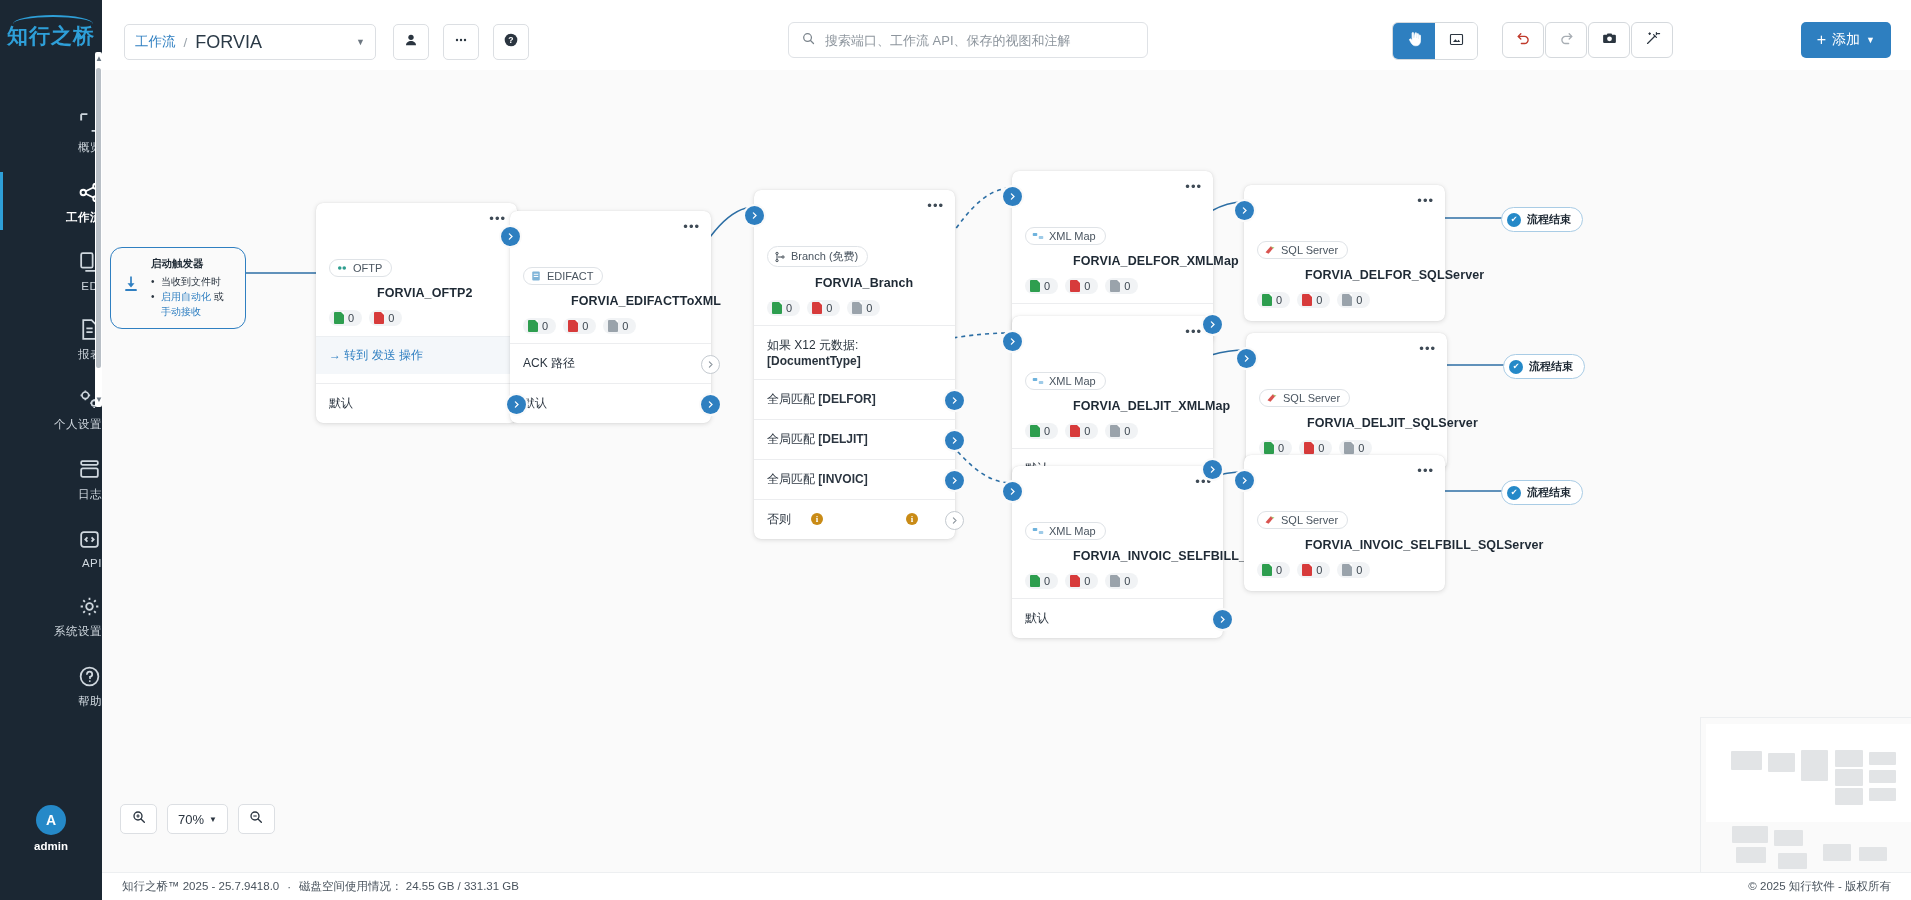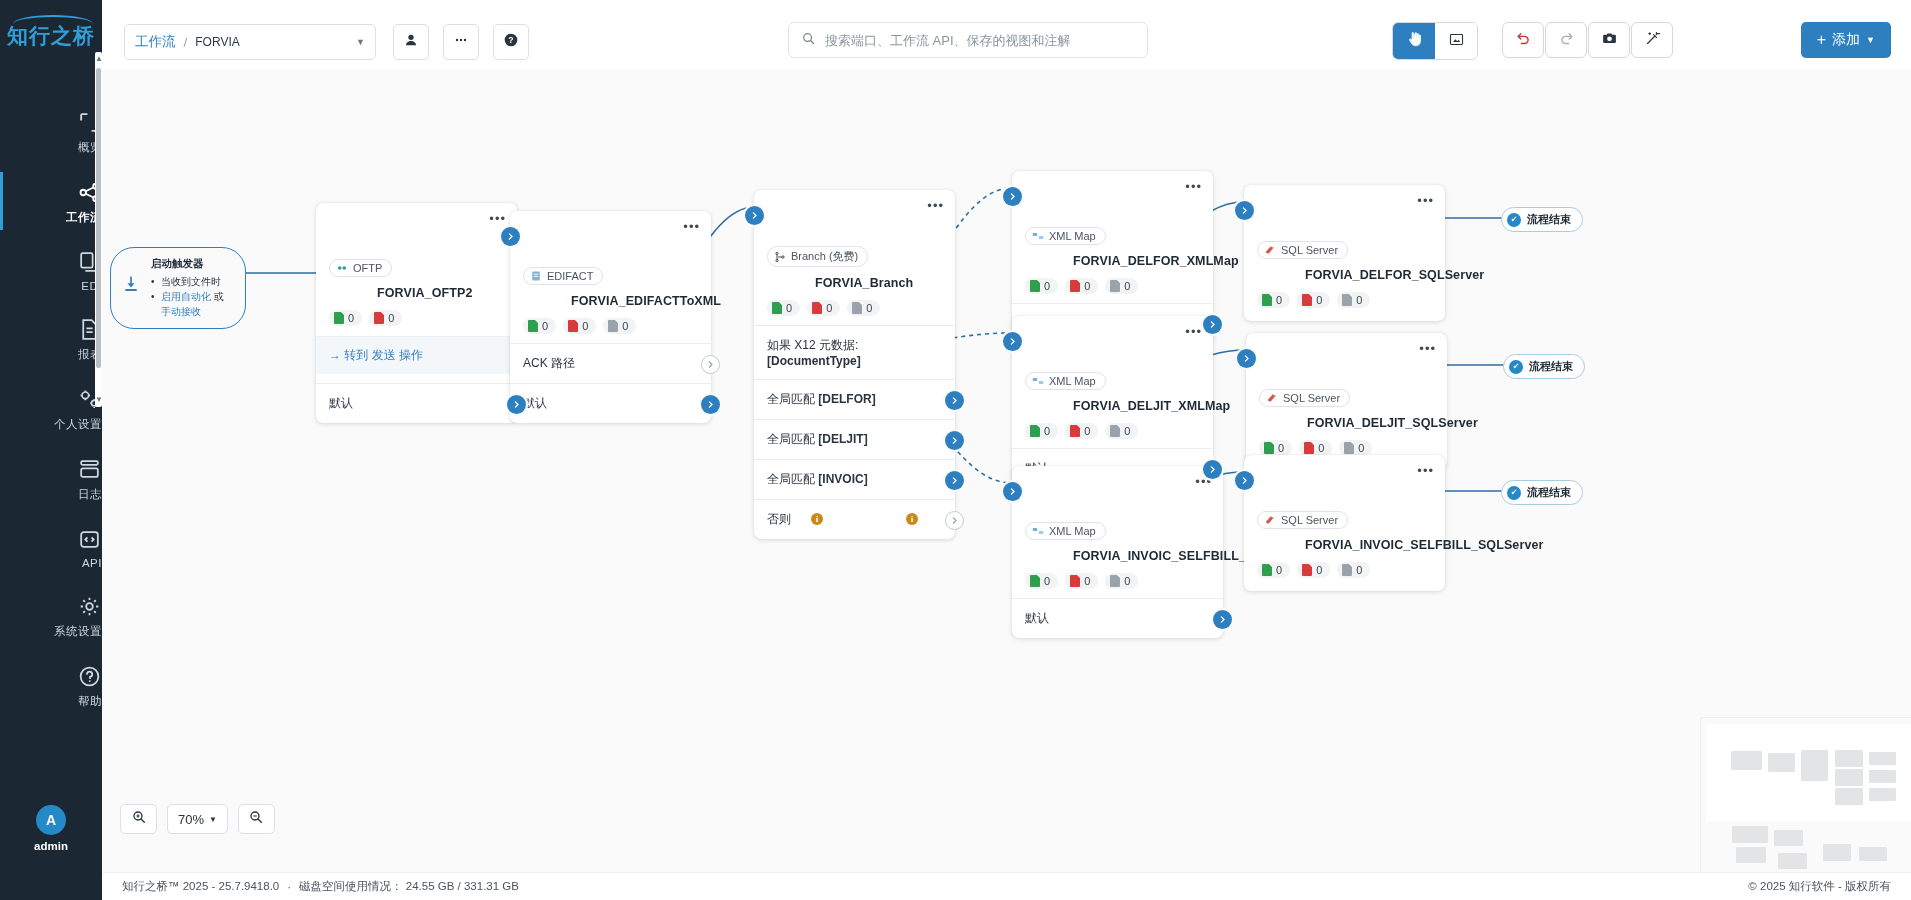--- a/index.html
+++ b/index.html
@@ -65,21 +65,21 @@
     position: absolute; left: 102px; top: 0; right: 0; height: 70px;
     background: #ffffff; z-index: 25; display:flex; align-items:center;
   }
   .breadcrumb-box {
     position:absolute; left: 22px; top: 24px; width: 252px; height: 36px;
     border: 1px solid #dcdfe3; border-radius: 5px; background: #fff;
     display:flex; align-items:center; padding: 0 10px; cursor:pointer;
   }
   .crumb-link { color: #2f7fc1; font-size: 13.5px; }
   .crumb-sep { color: #9aa3ab; font-size: 13.5px; margin: 0 8px; }
-  .crumb-current { color: #2b3a47; font-size: 12px; }
+  .crumb-current { color: #2b3a47; font-size: 18px; }
   .crumb-caret { margin-left:auto; color:#6d7781; font-size: 9px; }
   .icon-btn {
     position:absolute; top: 24px; width: 36px; height: 36px;
     border: 1px solid #dcdfe3; border-radius: 5px; background:#fff;
     display:flex; align-items:center; justify-content:center; cursor:pointer;
   }
   .icon-btn svg { width: 16px; height: 16px; }
   .search-box {
     position:absolute; left: 686px; top: 22px; width: 360px; height: 36px;
     border:1px solid #dfe2e6; border-radius: 6px; background:#fff;
@@ -173,21 +173,21 @@
   .port.ghost { background:#fff; border:1px solid #c4cad0; color:#8b949c; box-shadow:none; }
   .port svg { width: 9px; height: 9px; }
   .warn-dot {
     position:absolute; width: 12px; height:12px; border-radius:50%; background:#c98b16;
     color:#fff; font-size: 9px; font-weight:700; display:flex; align-items:center;
     justify-content:center; font-family:"Liberation Serif", serif;
   }
 
   
   .trigger {
-    position:absolute; border: 1.2px solid #2f7fc1; border-radius: 24px; background: #fafafa;
+    position:absolute; border: 1.2px solid #2f7fc1; border-radius: 12px; background: #fafafa;
     padding: 9px 13px 9px 40px; width: 136px;
   }
   .trigger .tg-icon { position:absolute; left: 10px; top: 26px; color:#2f7fc1; }
   .trigger .tg-title { font-size: 10.5px; font-weight:700; color:#1f2a35; margin-bottom:3px; }
   .trigger ul { list-style: none; }
   .trigger li { font-size: 10px; color:#2b3540; line-height: 15px; position:relative; padding-left: 10px; }
   .trigger li::before { content:"•"; position:absolute; left: 0; color:#2b3540; }
   .trigger li a { color:#2f7fc1; }
 
   

